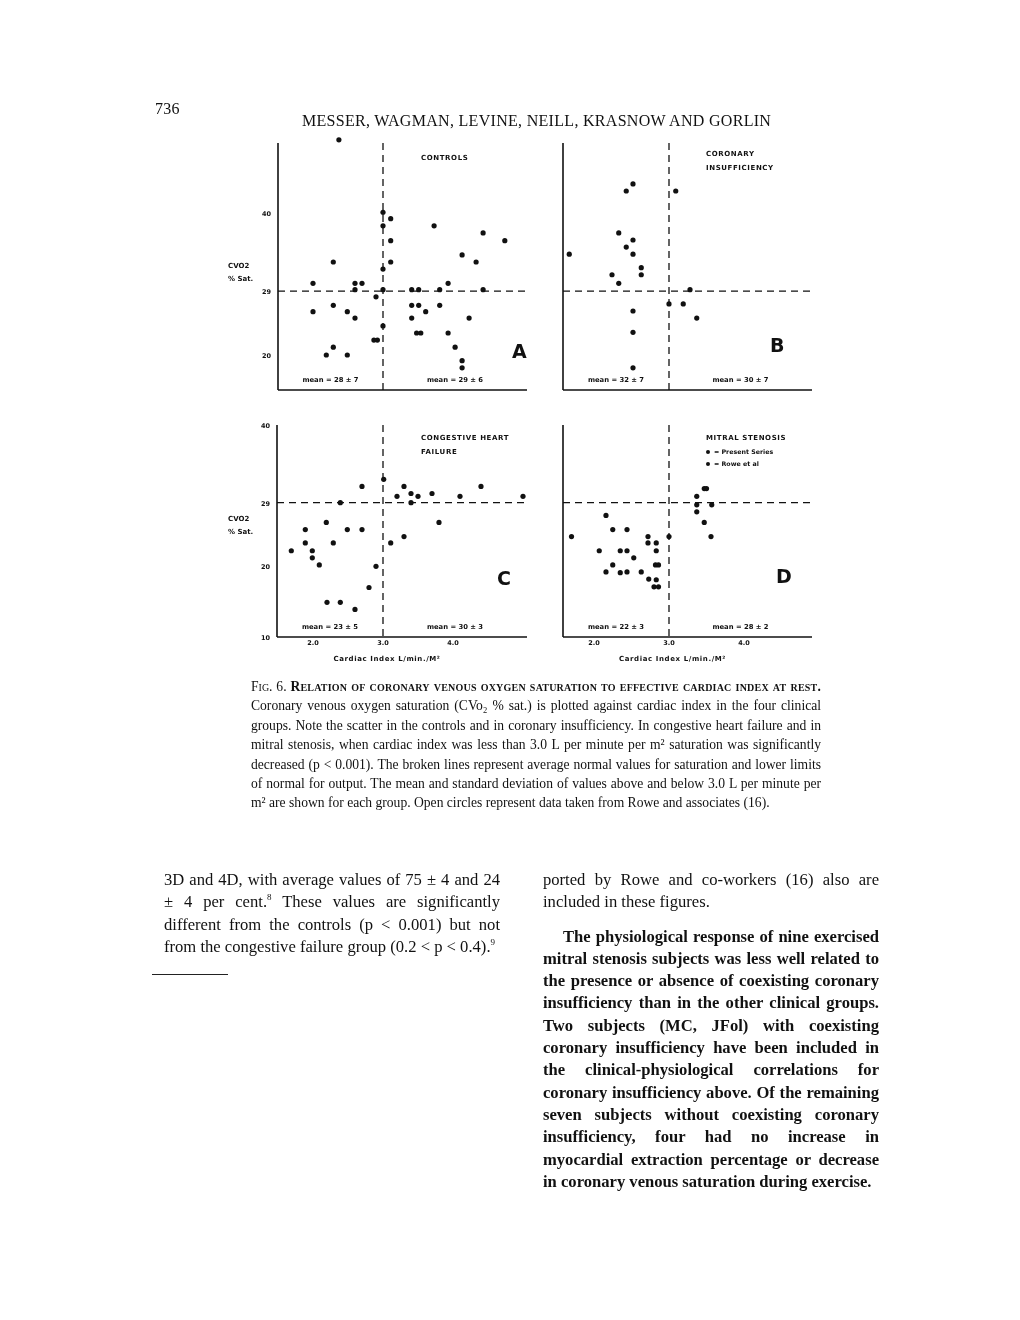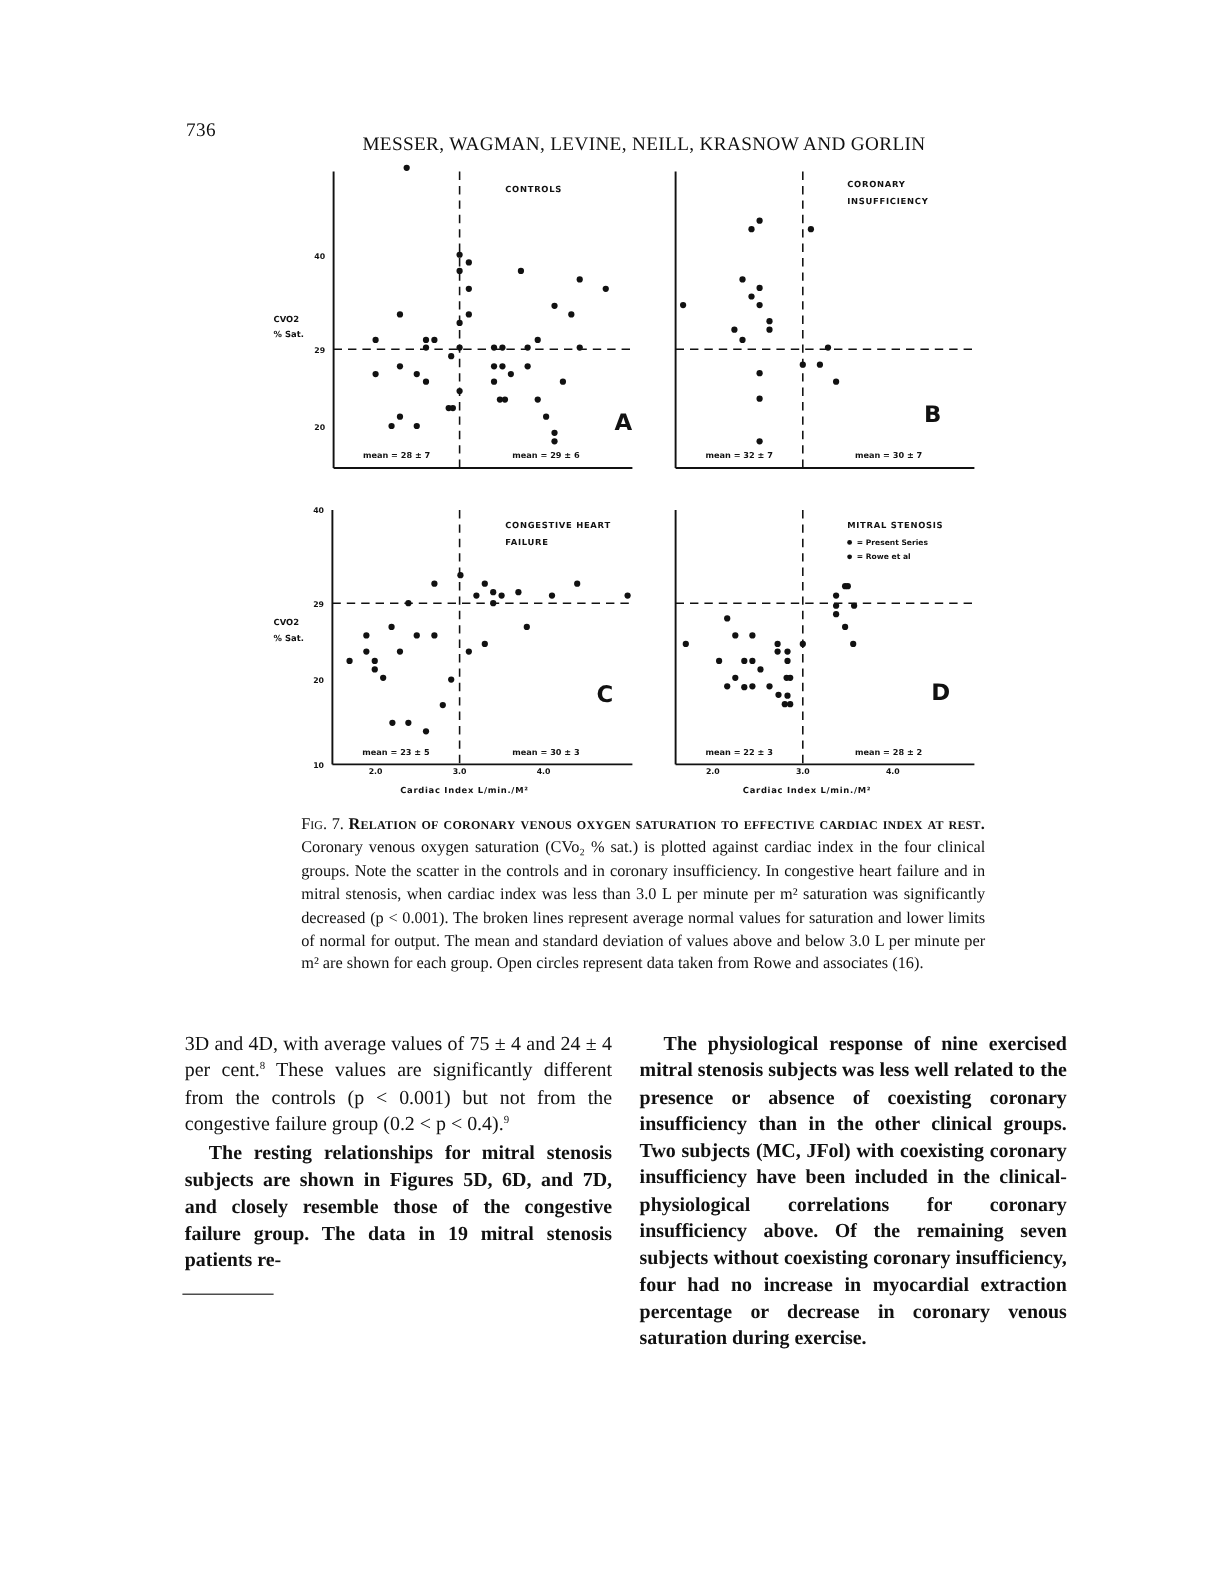--- a/index.html
+++ b/index.html
@@ -6,21 +6,21 @@
   body { width:1020px; height:1320px; position:relative; overflow:hidden; color:#111; font-family:"Liberation Serif", "DejaVu Serif", serif; }
   .running-head { position:absolute; top:100px; left:155px; width:700px; font-size:16px; letter-spacing:0.3px; }
   .running-head .page-no { position:absolute; left:0; top:0; }
   .running-head .authors { position:absolute; left:147px; top:12px; }
   svg#figure { position:absolute; left:0; top:0; }
   .chart-text { font-family:"DejaVu Sans", sans-serif; font-weight:bold; fill:#111; }
   .caption { position:absolute; left:251px; top:677px; width:570px; font-size:13.6px; line-height:19.4px; text-align:justify; text-indent:0; }
   .caption .fig-label { font-variant:small-caps; }
   .caption .fig-title { font-variant:small-caps; letter-spacing:0.2px;font-weight:bold; }
   .col { position:absolute; font-size:16.6px; line-height:22.3px; text-align:justify; }
-  .col p { margin:2px; }
+  .col p { margin:12px; }
   .col p.indent { text-indent:20px;font-weight:bold; }
   .col-left { left:152px; top:857px; width:360px; }
   .col-right { left:531px; top:857px; width:360px; }
   .fn-rule { width:76px; border-top:1px solid #222; margin:16px 0 12px 0; }
   .footnote { font-size:13.6px; line-height:19.5px; text-indent:20px; margin:0; text-align:justify; }
   .footnote sup, .col sup { font-size:9px; vertical-align:super; line-height:0; }
 </style>
 </head>
 <body>
 
@@ -210,26 +210,26 @@
     <circle cx="696.75" cy="504.791" r="2.6" fill="#111"></circle>
     <circle cx="696.75" cy="511.861" r="2.6" fill="#111"></circle>
     <circle cx="704.25" cy="488.53" r="2.6" fill="#111"></circle>
     <circle cx="706.5" cy="488.53" r="2.6" fill="#111"></circle>
     <circle cx="704.25" cy="522.466" r="2.6" fill="#111"></circle>
     <circle cx="711.75" cy="504.791" r="2.6" fill="#111"></circle>
     <circle cx="711" cy="536.606" r="2.6" fill="#111"></circle>
   </svg>
 
 <div class="caption">
-  <span class="fig-label">Fig. 7.</span>
+  <span class="fig-label">Fig. 6.</span>
   <span class="fig-title">Relation of coronary venous oxygen saturation to effective cardiac index at rest.</span>
   <span>Coronary venous oxygen saturation (CVo₂ % sat.) is plotted against cardiac index in the four clinical groups. Note the scatter in the controls and in coronary insufficiency. In congestive heart failure and in mitral stenosis, when cardiac index was less than 3.0 L per minute per m² saturation was significantly decreased (p &lt; 0.001). The broken lines represent average normal values for saturation and lower limits of normal for output. The mean and standard deviation of values above and below 3.0 L per minute per m² are shown for each group. Open circles represent data taken from Rowe and associates (16).</span>
 </div>
 
 <div class="col col-left">
   <p><span>3D and 4D, with average values of 75 ± 4 and 24 ± 4 per cent.</span><sup>8</sup><span> These values are significantly different from the controls (p &lt; 0.001) but not from the congestive failure group (0.2 &lt; p &lt; 0.4).</span><sup>9</sup></p>
-  <p class="indent">The resting relationships for mitral stenosis subjects are shown in Figures 5D, 6D, and 7D, and closely resemble those of the congestive failure group. The data in 19 mitral stenosis patients re-</p>
   <div class="fn-rule"></div>
 </div>
 
 <div class="col col-right">
+  <p>ported by Rowe and co-workers (16) also are included in these figures.</p>
   <p class="indent">The physiological response of nine exercised mitral stenosis subjects was less well related to the presence or absence of coexisting coronary insufficiency than in the other clinical groups. Two subjects (MC, JFol) with coexisting coronary insufficiency have been included in the clinical-physiological correlations for coronary insufficiency above. Of the remaining seven subjects without coexisting coronary insufficiency, four had no increase in myocardial extraction percentage or decrease in coronary venous saturation during exercise.</p>
 </div>
 
 </body></html>

